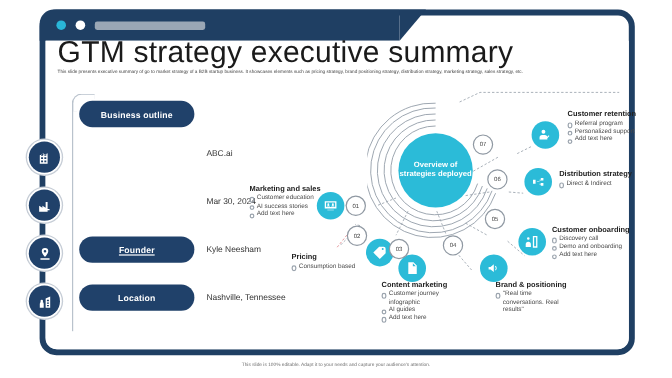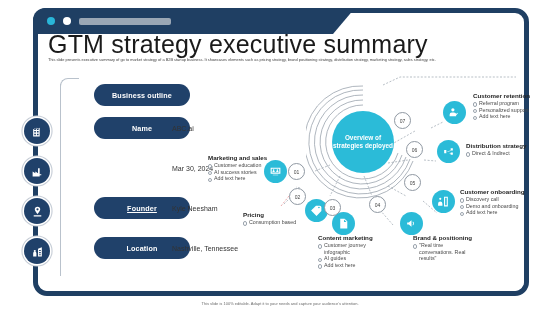--- a/index.html
+++ b/index.html
@@ -48,21 +48,21 @@
   
   .vline{position:absolute;left:60px;top:84px;width:1px;height:192px;background:#b9c2cc;}
   .vline-cap{
     position:absolute;left:60px;top:78px;width:18px;height:14px;
     border-top:1px solid #b9c2cc;border-left:1px solid #b9c2cc;
     border-radius:8px 0 0 0;
   }
   .pill{
     position:absolute;height:22px;width:96px;background:#20416a;border-radius:11px;
     color:#ffffff;font-size:7.2px;font-weight:700;
-    display:flex;align-items:center;justify-content:center;letter-spacing:.15px;margin-left:28px;
+    display:flex;align-items:center;justify-content:center;letter-spacing:.15px;
   }
   .pill-val{
     position:absolute;font-size:7px;color:#333;white-space:nowrap;
   }
   .circ-icon{
     position:absolute;width:26px;height:26px;border-radius:50%;background:#20416a;
     display:flex;align-items:center;justify-content:center;
     box-shadow:0 0 0 1.5px #ffffff, 0 0 0 2.6px #c6cdd6;
   }
   .circ-icon svg{width:13px;height:13px;fill:#ffffff;}
@@ -117,21 +117,20 @@
   <div class="vline"></div>
   <div class="vline-cap"></div>
 
   <div class="pill" style="left:66px;top:84px;">Business outline</div>
 
   <div class="circ-icon" style="left:24px;top:118px;">
     <svg viewBox="0 0 24 24">
         <path d="M4 21V8l6-3v3l6-3v16H4zm2-2h3v-3H6v3zm0-5h3v-3H6v3zm0-5h3V6H6v3zm5 10h3v-3h-3v3zm0-5h3v-3h-3v3zm0-5h3V6h-3v3z"></path>
       </svg>
   </div>
-  <div class="pill" style="left:66px;top:117px;">Name</div>
   <div class="pill-val" style="left:172px;top:125px;">ABC.ai</div>
 
   <div class="circ-icon" style="left:24px;top:158px;">
     <svg viewBox="0 0 24 24">
         <path d="M3 21v-9l5 3v-3l5 3V6h3v15H3zm13-2h3v-2h-3v2z"></path>
       </svg>
   </div>
   <div class="pill-val" style="left:172px;top:165px;">Mar 30, 2024</div>
 
   <div class="circ-icon" style="left:24px;top:198px;">

